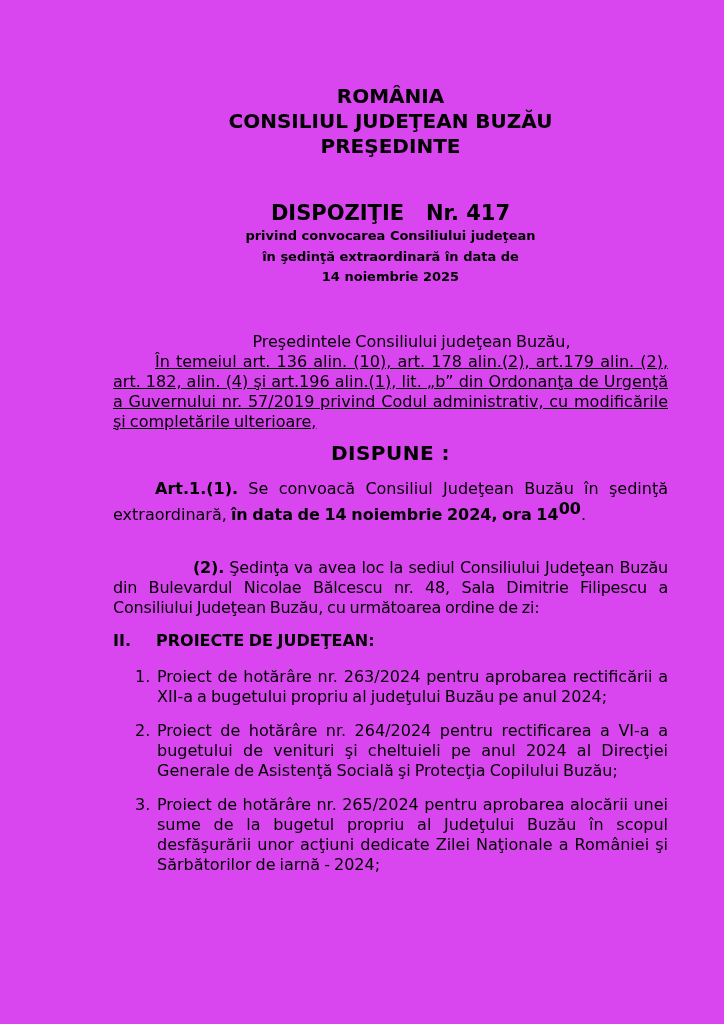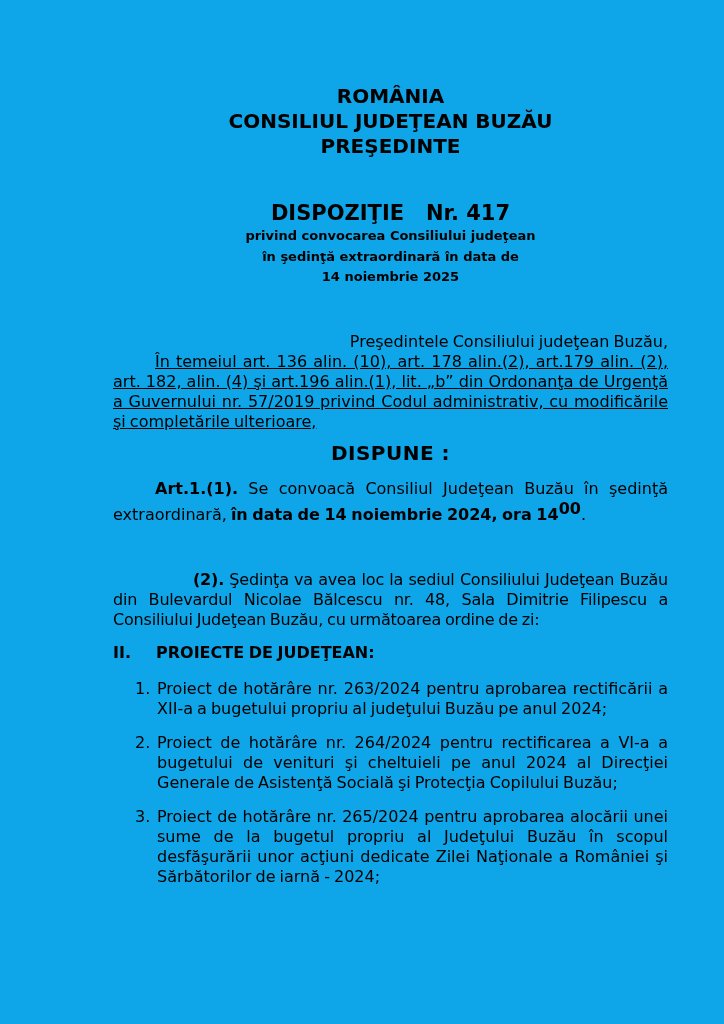--- a/index.html
+++ b/index.html
@@ -1,20 +1,20 @@
 <!DOCTYPE html>
 <html><head>
 <meta charset="utf-8">
 <style>
   html, body { margin: 0; padding: 0; background: #ffffff; }
   .page {
     position: relative;
     width: 724px;
     height: 1024px;
-    background: #0ea5e9;
+    background: #d946ef;
     font-family: "DejaVu Sans", sans-serif;
     color: #000000;
     overflow: hidden;
   }
   .content {
     position: absolute;
     left: 113px;
     top: 84px;
     width: 555px;
   }
@@ -40,34 +40,34 @@
   }
   .body-text {
     font-size: 16px;
     line-height: 20px;
     text-align: justify;
     word-spacing: -1px;
   }
   .p-first {
     margin-top: 44px;
     text-indent: 42px;
-    text-align: right;
+    text-align: center;
   }
   .p-legal { text-indent: 42px; text-decoration: underline; }
   .dispune {
     margin-top: 8px;
     text-align: center;
     font-weight: bold;
     font-size: 20px;
     line-height: 26px;
     white-space: pre;
     letter-spacing: 0.5px;
   }
   .art1 { margin-top: 13px; text-indent: 42px; }
-  .art2 { margin-top: 45px; text-indent: 80px; letter-spacing: -0.2px; }
+  .art2 { margin-top: 33px; text-indent: 80px; letter-spacing: -0.2px; }
   .b { font-weight: bold; }
   .sup { font-weight: bold; font-size: 16px; vertical-align: 6px; letter-spacing: 0; }
   .sec { font-weight: bold; }
   .sec1 { margin-top: 11px; }
   .sec2 { margin-top: 13px; }
   .tab { display: inline-block; width: 43px; font-weight: bold; text-indent: 0; }
   .agenda { margin-top: 16px; }
   .agenda-item {
     position: relative;
     padding-left: 44px;

